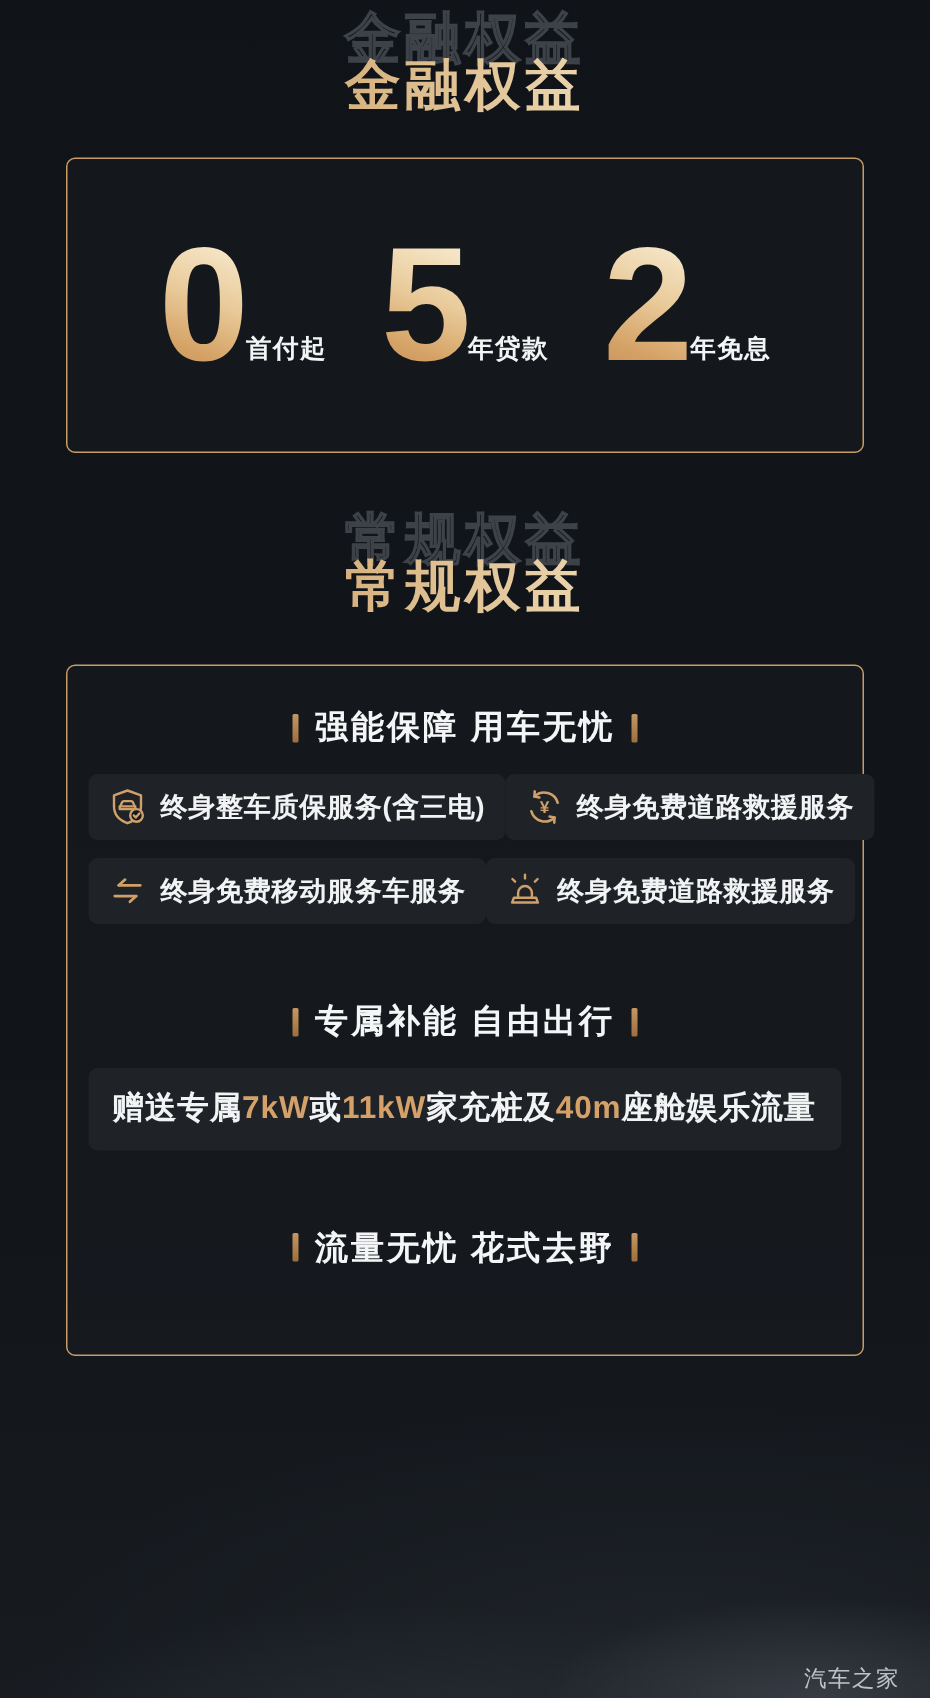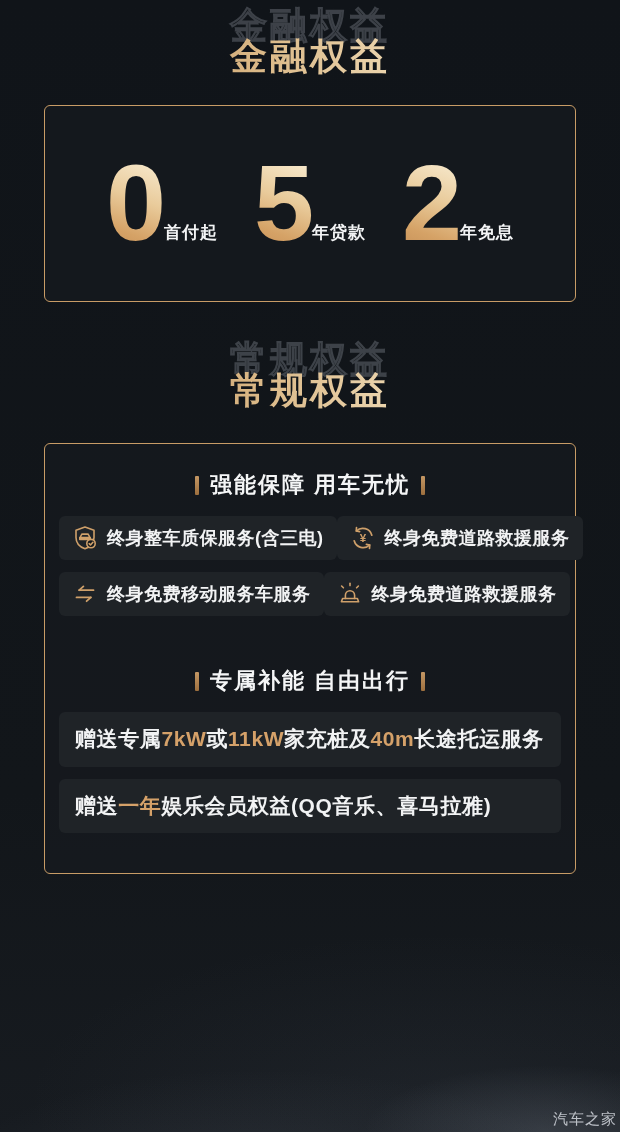--- a/index.html
+++ b/index.html
@@ -79,21 +79,21 @@
   .badge.wide:last-child{ margin-bottom:0; }
   .badge.wide .btext{
     font-size:21px; white-space:normal; line-height:1.55; letter-spacing:0.6px;
   }
   .badge .btext .gold{ color:#d5a169;text-align:center; }
 
   .bicon{ width:26px; height:26px; flex:none; }
 
   
   .watermark{
-    position:absolute; right:3px; bottom:3px;
+    position:absolute; right:20px; bottom:3px;
     font-size:15px; color:rgba(228,232,238,0.78); letter-spacing:1px;
   }
 </style>
 </head>
 <body>
 
 <div class="page">
 
   <section>
     <div class="sec-title">
@@ -184,25 +184,27 @@
         </div>
       </div>
 
       <div class="group-heading gh-2">
         <span class="bar"></span>
         <span class="ht">专属补能 自由出行</span>
         <span class="bar"></span>
       </div>
 
       <div class="badge wide">
-        <span class="btext"><span>赠送专属</span><span class="gold">7kW</span><span>或</span><span class="gold">11kW</span><span>家充桩及</span><span class="gold">40m</span><span>长途托运服务</span></span>
-      </div>
-
-
-      <div class="badge wide">
-        <span class="btext"><span>赠送</span><span class="gold">一年</span><span>娱乐会员权益(QQ音乐、喜马拉雅)</span></span>
-      </div>
+        <span class="btext"><span>赠送专属</span><span class="gold">7kW</span><span>或</span><span class="gold">11kW</span><span>家充桩及</span><span class="gold">40m</span><span>座舱娱乐流量</span></span>
+      </div>
+
+      <div class="group-heading gh-3">
+        <span class="bar"></span>
+        <span class="ht">流量无忧 花式去野</span>
+        <span class="bar"></span>
+      </div>
+
 
     </div>
   </section>
 
   <div class="watermark">汽车之家</div>
 </div>
 
 </body></html>

